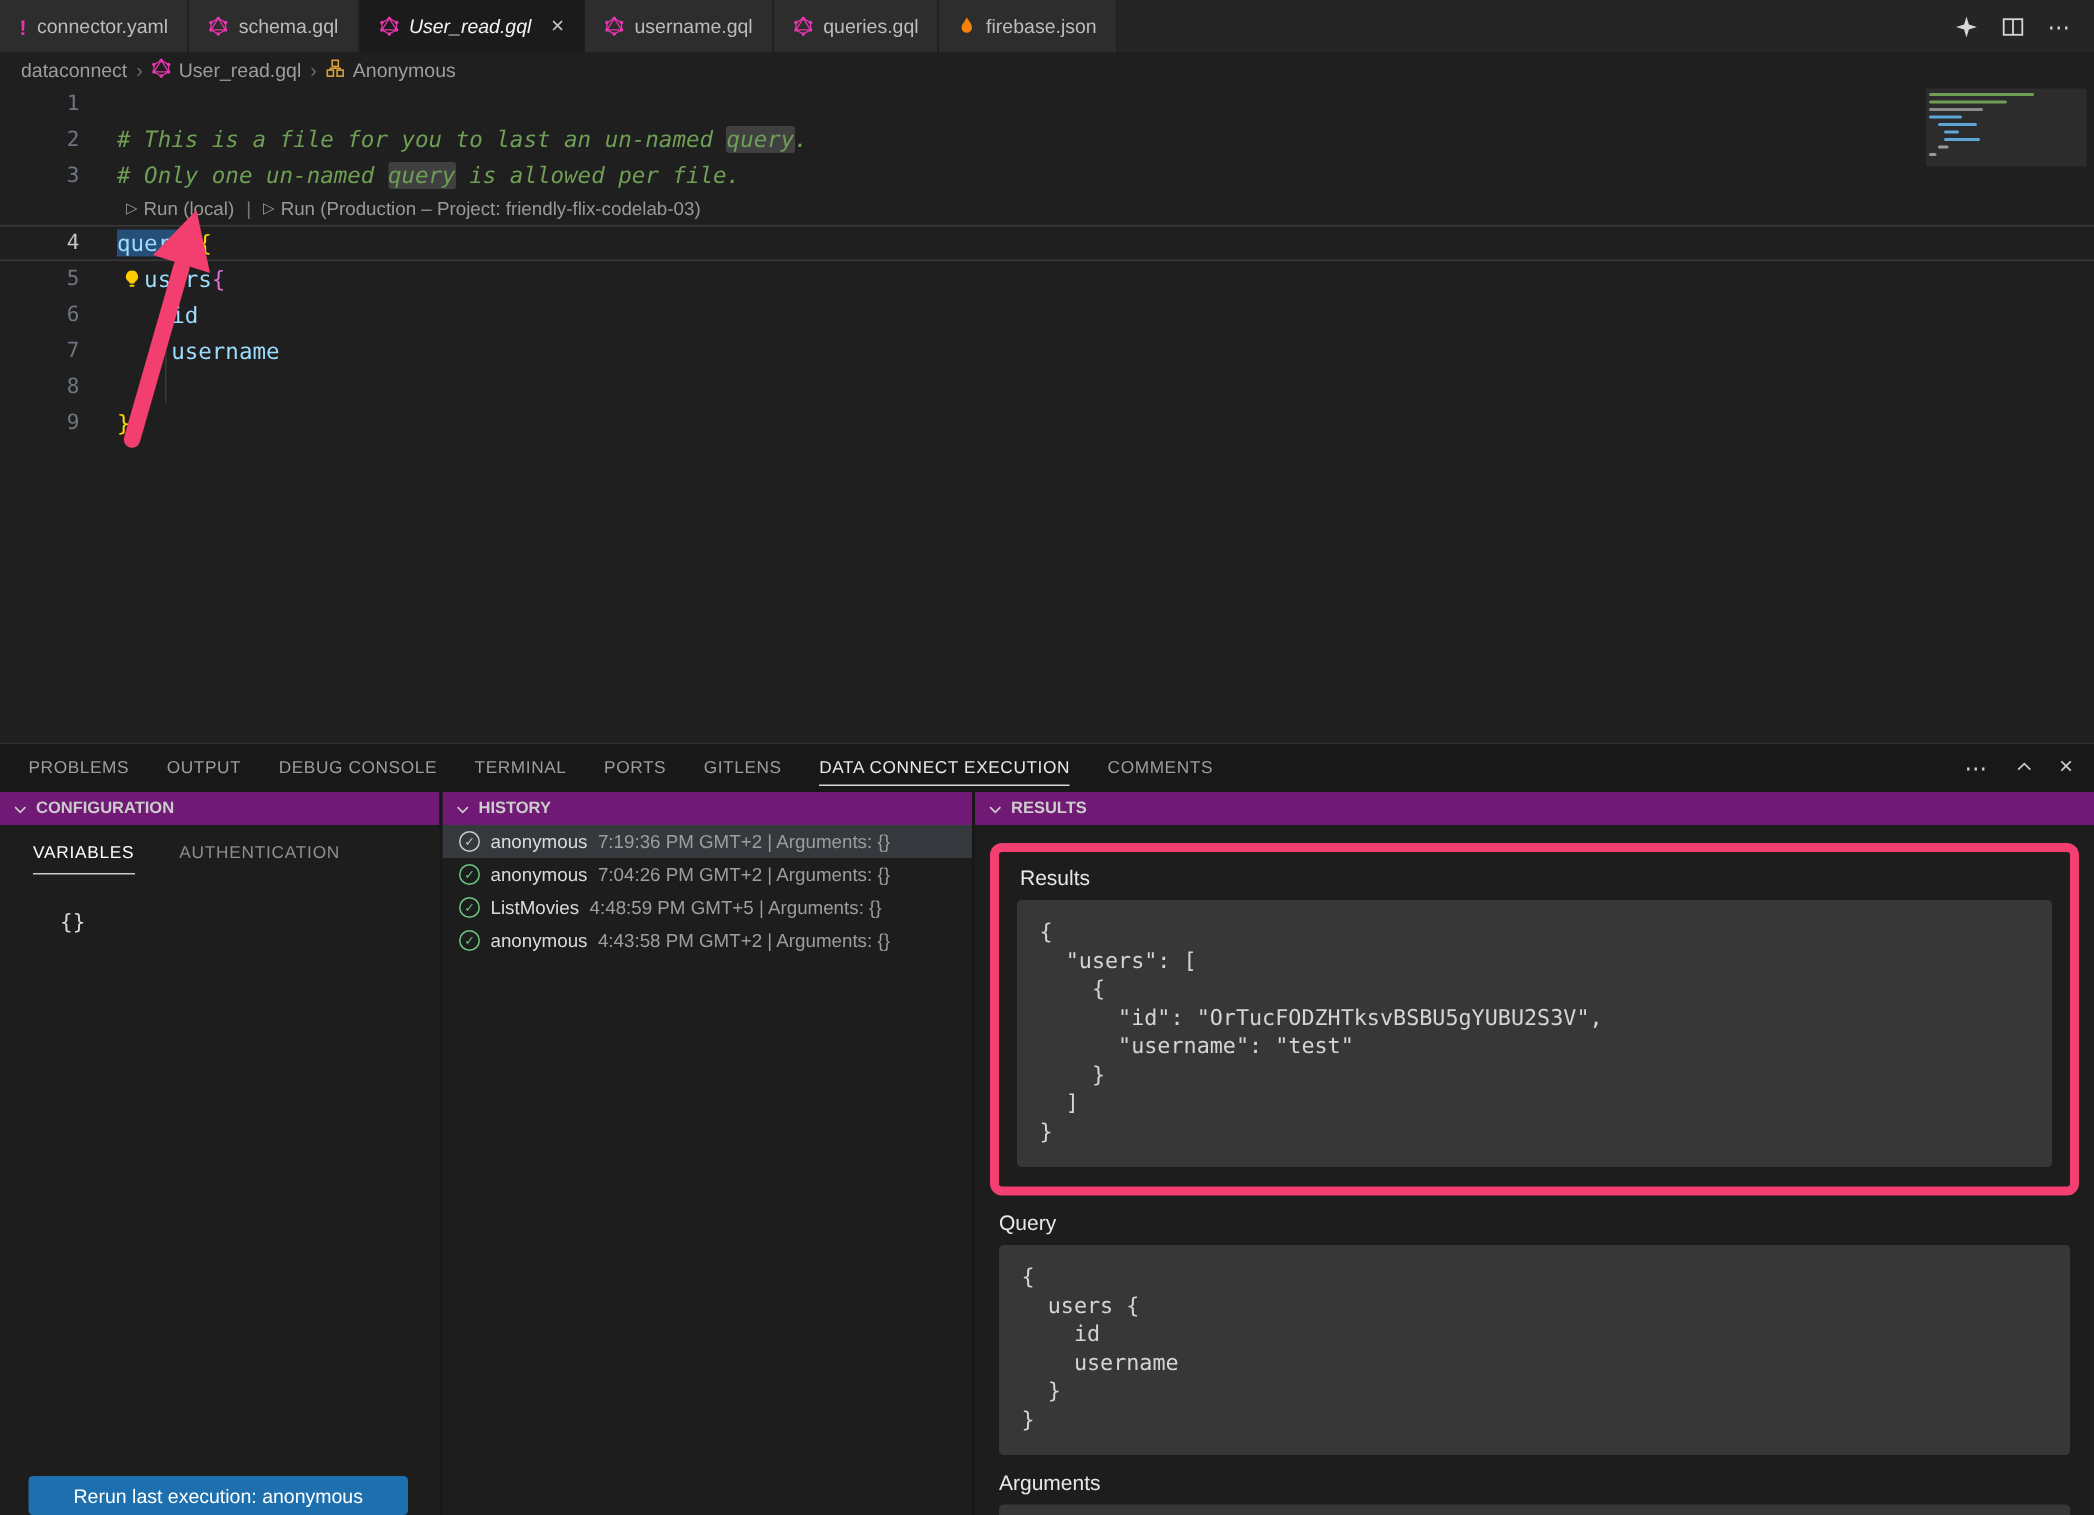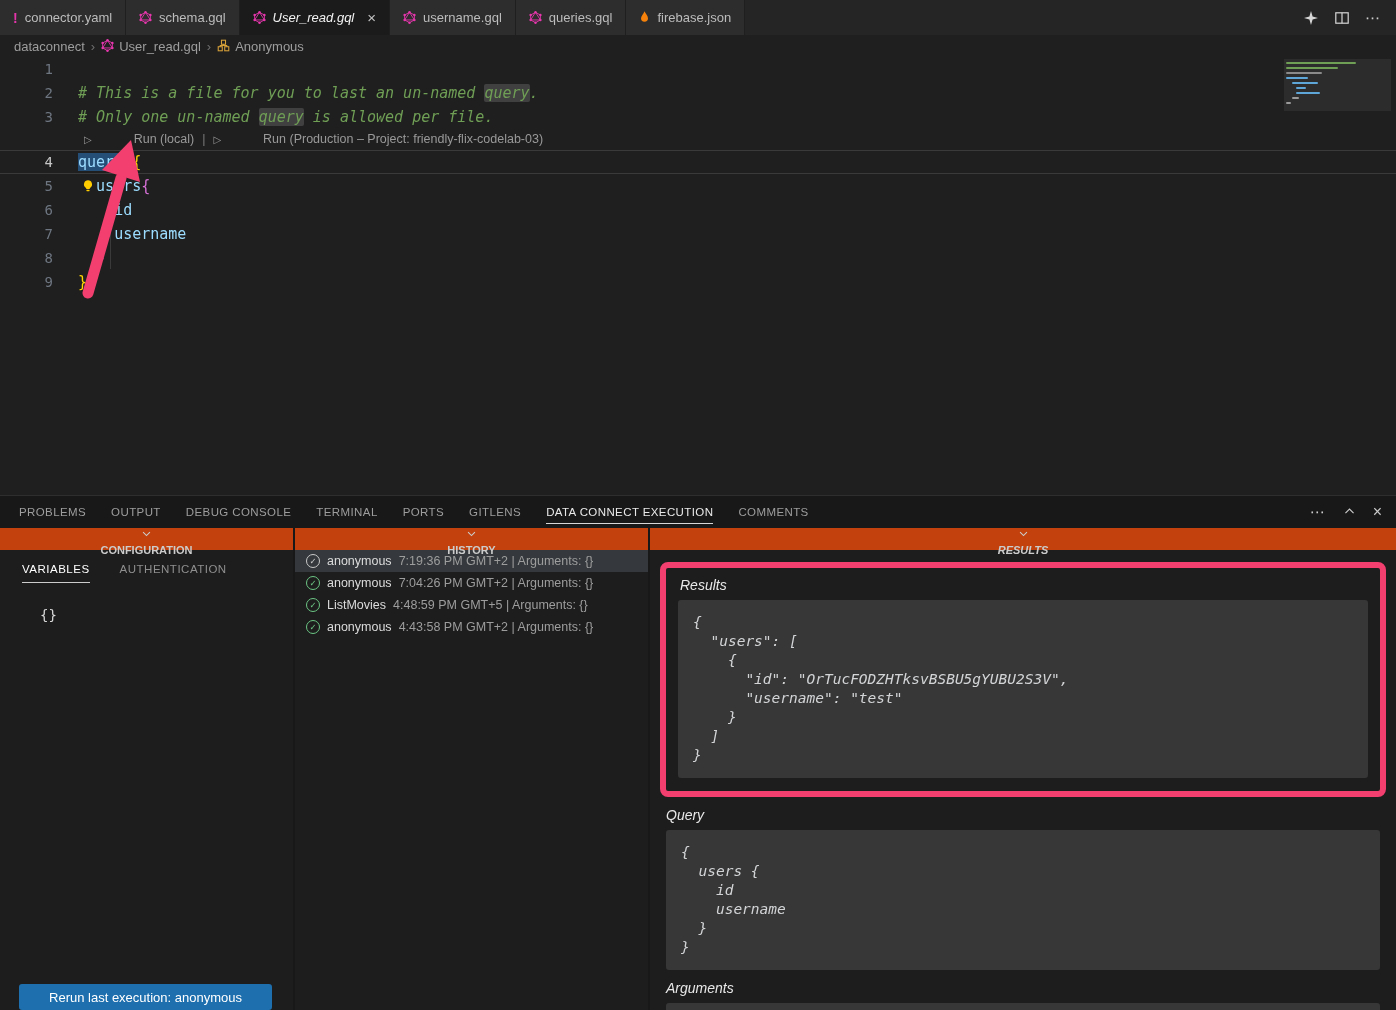--- a/index.html
+++ b/index.html
@@ -37,44 +37,44 @@
   .tok.comment{color:#6f9e55;font-style:italic;}
   .tok.hl{background:rgba(118,118,118,.38);border-radius:2px;}
   .tok.kw{color:#9cdcfe;}
   .tok.sel{background:#264f78;}
   .tok.field{color:#9cdcfe;}
   .tok.b1{color:#ffd602;}
   .tok.b2{color:#d670d6;}
   .codelens{height:21px;line-height:21px;display:flex;align-items:center;gap:4px;
       padding-left:84px;font-size:12.5px;color:#999;}
   .cl-play{font-size:10px;color:#999;}
-  .cl-link{color:#999;margin-left:38px;}
+  .cl-link{color:#999;}
   .cl-sep{padding:0 4px;color:#7a7a7a;}
   .bulb{position:absolute;left:81px;top:5px;width:14px;height:14px;}
   .indent-guide{position:absolute;left:110px;top:141px;width:1px;height:71px;background:#3a3a3a;}
   
   .minimap{position:absolute;top:2px;right:5px;width:107px;height:60px;}
   .minimap-slider{position:absolute;top:0;left:0;right:0;height:52px;background:rgba(255,255,255,.06);}
   .mm-bar{position:absolute;height:2px;border-radius:1px;}
   
   .annotation-layer{position:absolute;inset:0;pointer-events:none;z-index:50;}
   
   .panel{position:absolute;top:495px;left:0;right:0;bottom:0;background:#181818;border-top:1px solid #2e2e2e;}
   .panel-tabs{height:31px;display:flex;align-items:center;gap:25px;padding-left:19px;
       font-size:11.5px;letter-spacing:.4px;color:#9d9d9d;}
   .ptab{padding:6px 0 5px;border-bottom:1px solid transparent;cursor:default;white-space:nowrap;}
   .ptab.active{color:#e9e9e9;border-bottom-color:#d7d7d7;}
   .panel-actions{margin-left:auto;display:flex;align-items:center;gap:17px;padding-right:14px;color:#cccccc;}
   .panel-body{position:absolute;top:32px;left:0;right:0;bottom:0;display:flex;gap:2px;background:#181818;}
   .pcol{background:#1d1d1d;position:relative;overflow:hidden;}
   .col-config{width:293px;flex:0 0 293px;}
   .col-history{width:353px;flex:0 0 353px;}
-  .col-results{flex:1;font-style:italic;}
-  .section-header{height:22px;background:#c2410c;display:flex;align-items:center;gap:5px;
-      padding:0 8px;font-size:11px;font-weight:bold;color:#cccccc;flex-direction:column;}
+  .col-results{flex:1;}
+  .section-header{height:22px;background:#701a75;display:flex;align-items:center;gap:5px;
+      padding:0 8px;font-size:11px;font-weight:bold;color:#cccccc;}
   .chev{width:11px;height:11px;flex:0 0 11px;}
   
   .config-tabs{display:flex;gap:30px;padding:13px 0 0 22px;font-size:11.5px;letter-spacing:.5px;color:#8f8f8f;}
   .ctab{padding-bottom:7px;border-bottom:1px solid transparent;}
   .ctab.active{color:#ffffff;border-bottom-color:#cccccc;}
   .variables-value{margin:24px 0 0 40px;font-family:"DejaVu Sans Mono",monospace;font-size:14px;color:#d7d7d7;}
   .rerun-btn{position:absolute;left:19px;bottom:0;width:253px;height:26px;background:#1d6fae;
       color:#ffffff;font-size:13px;font-family:"Liberation Sans",sans-serif;
       display:flex;align-items:center;justify-content:center;border:none;border-radius:3px;}
   

